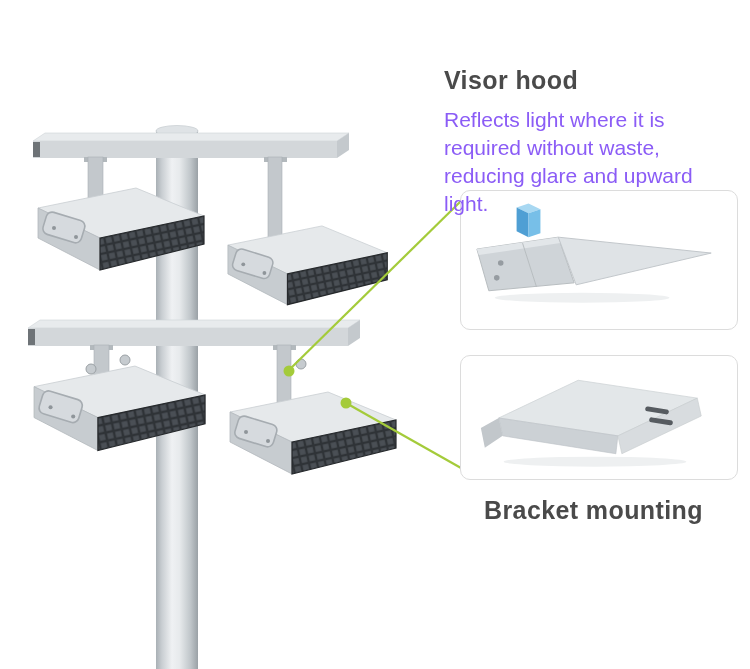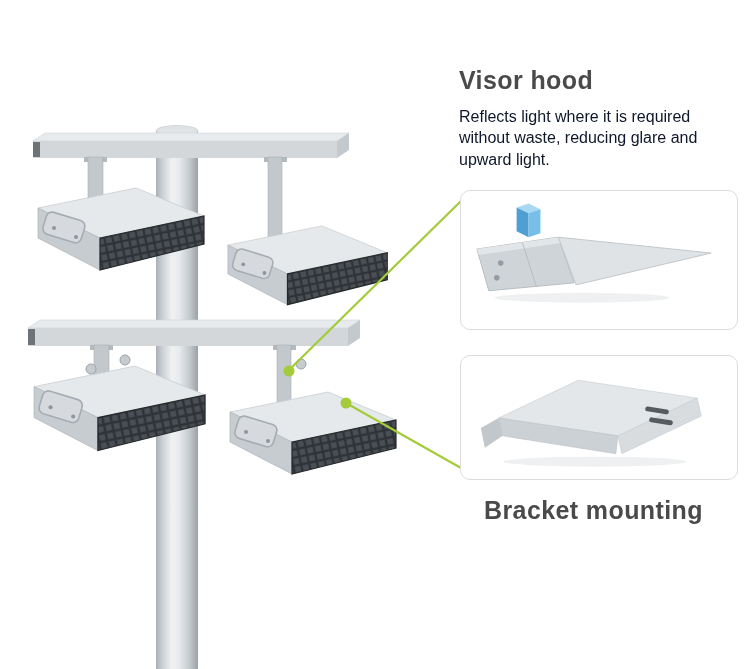--- a/index.html
+++ b/index.html
@@ -6,23 +6,23 @@
   .stage{
     position:relative;width:750px;height:669px;background:#ffffff;
     overflow:hidden;font-family:"Liberation Sans",sans-serif;
   }
   .main-art{position:absolute;left:0;top:0;z-index:1;}
   .feature{position:absolute;z-index:3;width:286px;}
   .feature h2{
     margin:0;font-size:25px;font-weight:700;color:#4a4a4a;letter-spacing:.4px;
   }
   .feature p{
-    margin:11px 0 0;font-size:16px;line-height:1.33;color:#0f172a;
+    margin:11px 0 0;font-size:21px;line-height:1.33;color:#8b5cf6;
   }
-  .feature-visor{left:459px;top:66px;}
+  .feature-visor{left:444px;top:66px;}
   .feature-bracket{left:484px;top:496px;}
   .detail-box{
     position:absolute;z-index:2;left:460px;width:278px;background:#fff;
     border:1px solid #dcdcdc;border-radius:10px;box-sizing:border-box;overflow:hidden;
   }
   .box-visor{top:190px;height:140px;}
   .box-bracket{top:355px;height:125px;}
   .detail-box svg{display:block;width:100%;height:100%;}
 </style>
 </head>

